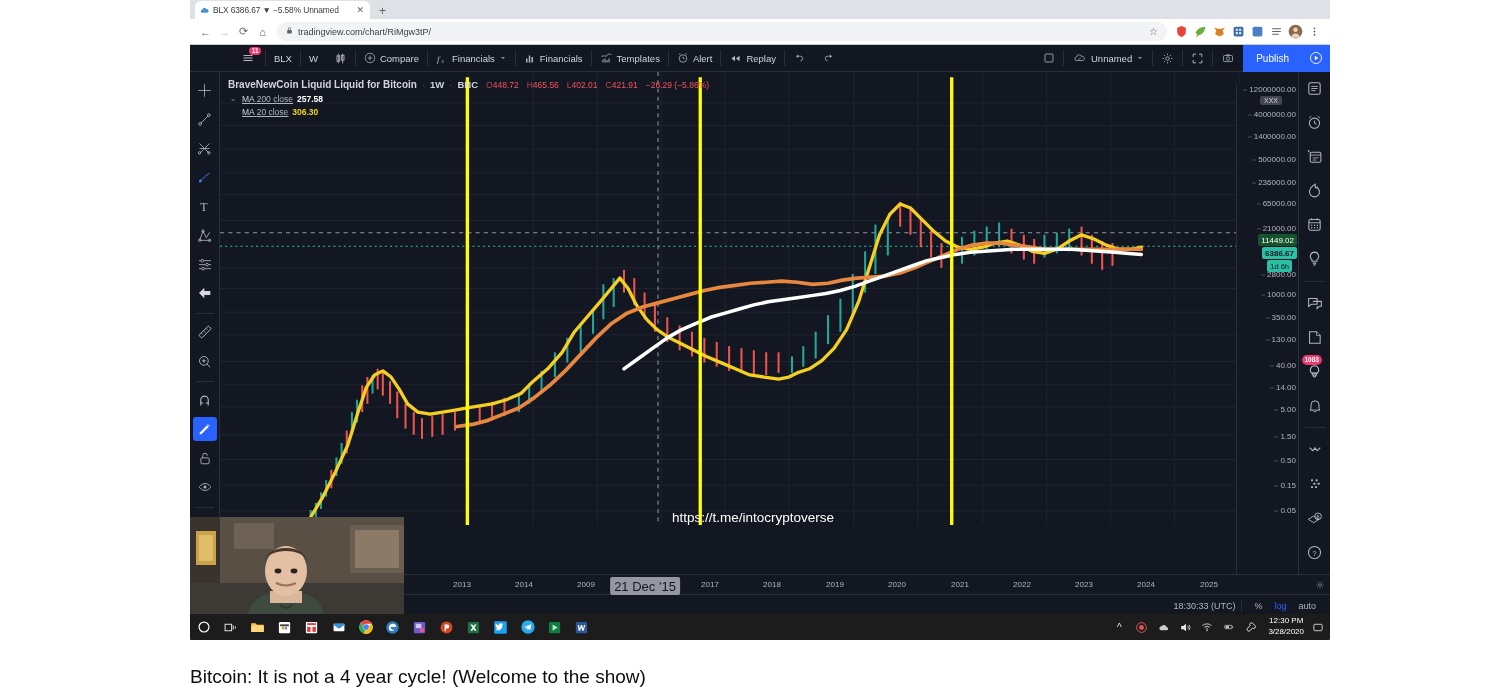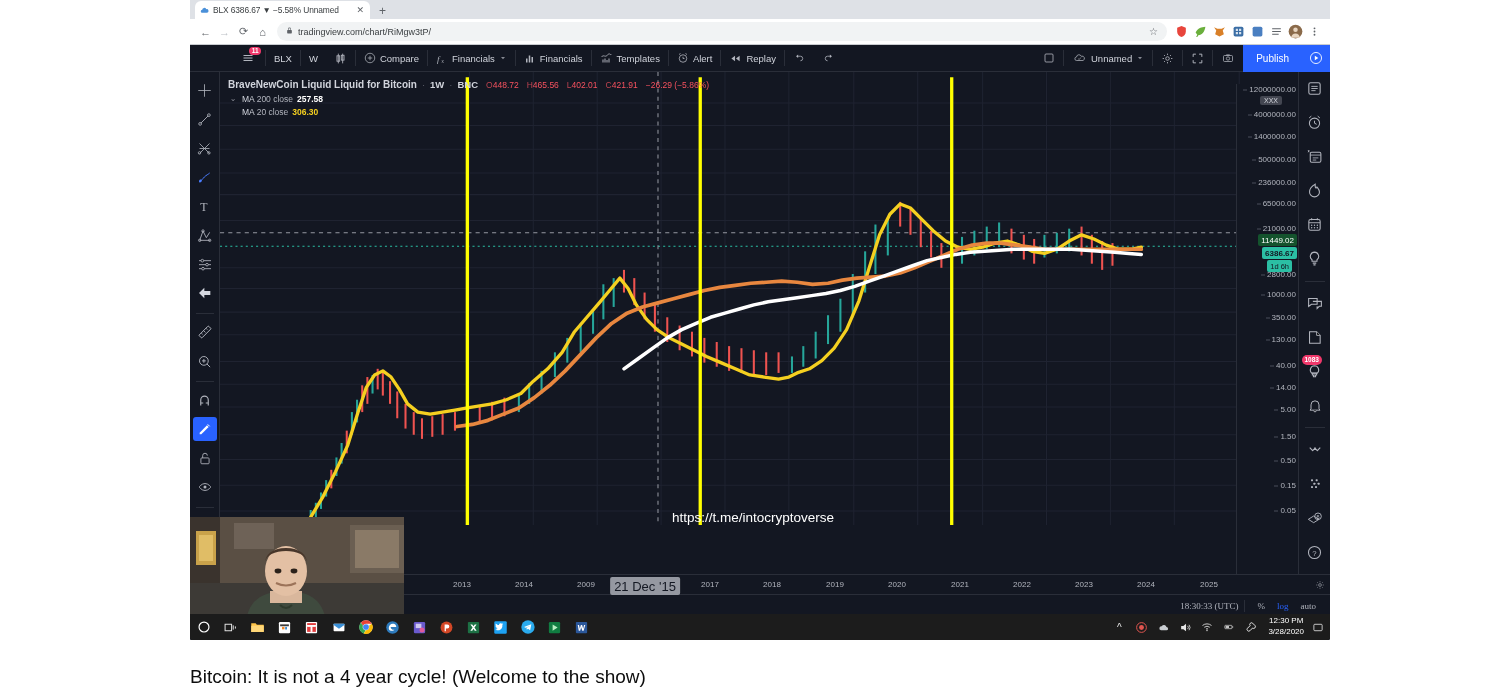--- a/index.html
+++ b/index.html
@@ -159,21 +159,21 @@
   }
   #legend-title-row { display: flex; align-items: baseline; gap: 5px; white-space: nowrap; }
   #sym-name { color: #d1d4dc; font-weight: bold; font-size: 10px; }
   .sep-dot { color: #5d606b; }
   #sym-interval, #sym-exchange { color: #d1d4dc; font-weight: bold; font-size: 9.5px; }
   .ohlc { font-size: 8.5px; margin-left: 3px; }
   .ohlc .lbl { color: #f7525f; opacity: 0.75; }
   .ohlc .val { color: #f7525f; }
   .ma-row { display: flex; align-items: center; gap: 4px; font-size: 8.5px; white-space: nowrap; }
   .ma-caret { color: #868993; font-size: 8px; width: 10px; display: inline-block; text-align: center; cursor: pointer; pointer-events: auto;}
-  .ma-label { color: #b2b5be; }
+  .ma-label { color: #b2b5be; text-decoration: underline; }
   .ma-label b { color: #d1d4dc; font-weight: normal; }
   .ma-val { font-weight: bold; }
 
   
   #price-axis {
     position: absolute; right: 0; top: 0; bottom: 0;
     width: 62px; border-left: 1px solid #2a2e39;
     background: #131722; z-index: 5; margin-top: 12px;
   }
   .price-tick {
@@ -223,21 +223,21 @@
   
   #tv-status {
     height: 22px; background: #131722;
     border-top: 1px solid #2a2e39;
     display: flex; align-items: center;
     font-size: 9px; color: #b2b5be;
     padding: 0 8px; gap: 0px; flex: 0 0 22px;
   }
   .range-btn { padding: 0 6px; cursor: pointer; }
   .status-sep { width: 1px; height: 12px; background: #2a2e39; margin: 0 6px; }
-  #status-right { margin-left: auto; display: flex; align-items: center; gap: 0; font-family: Liberation Serif, serif; }
+  #status-right { margin-left: auto; display: flex; align-items: center; gap: 0; }
   .scale-btn { padding: 0 6px; cursor: pointer; }
   .scale-btn.on { color: #2962ff; }
 
   
   #tv-bottom-tabs {
     height: 24px; background: #131722;
     border-top: 1px solid #2a2e39;
     display: flex; align-items: center;
     font-size: 9.5px; color: #b2b5be; flex: 0 0 24px;
   }

